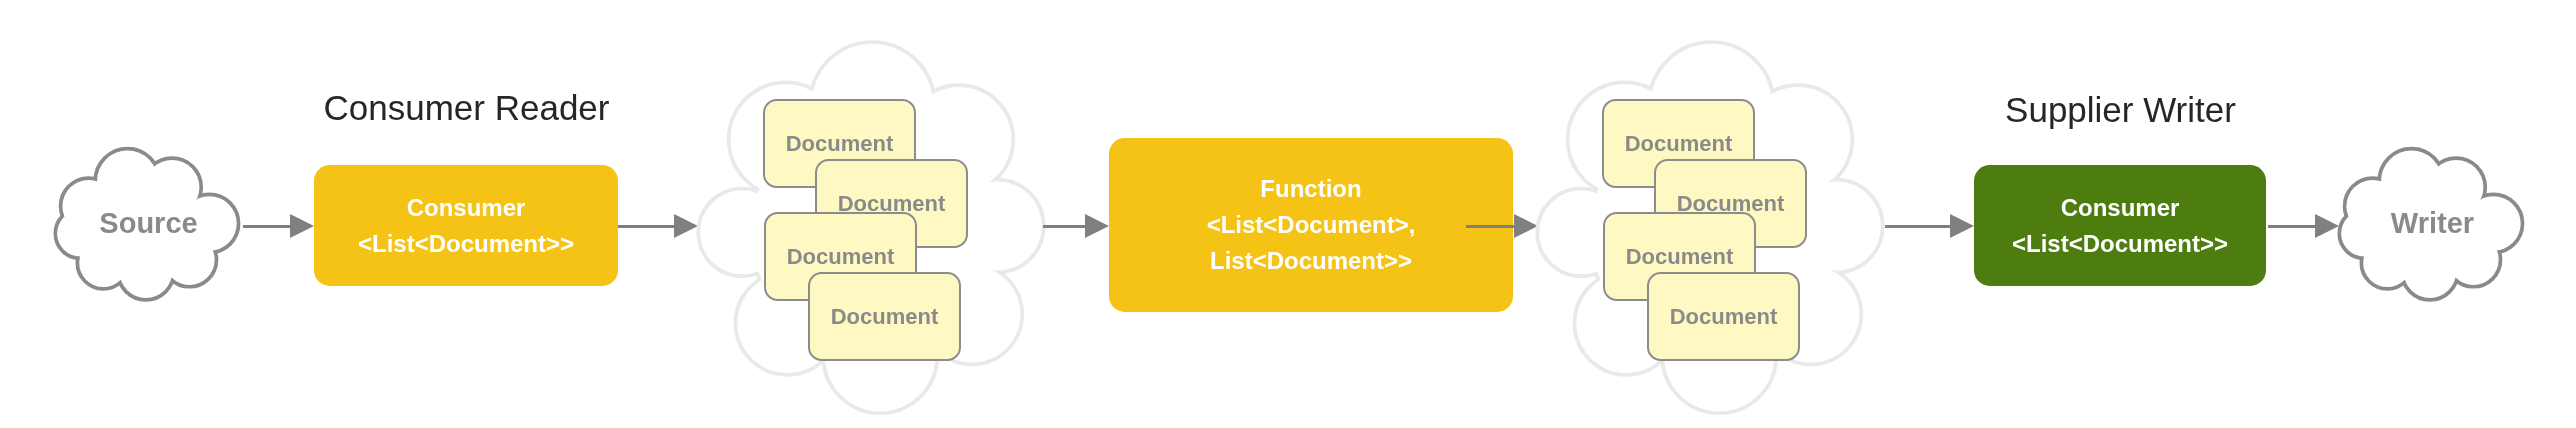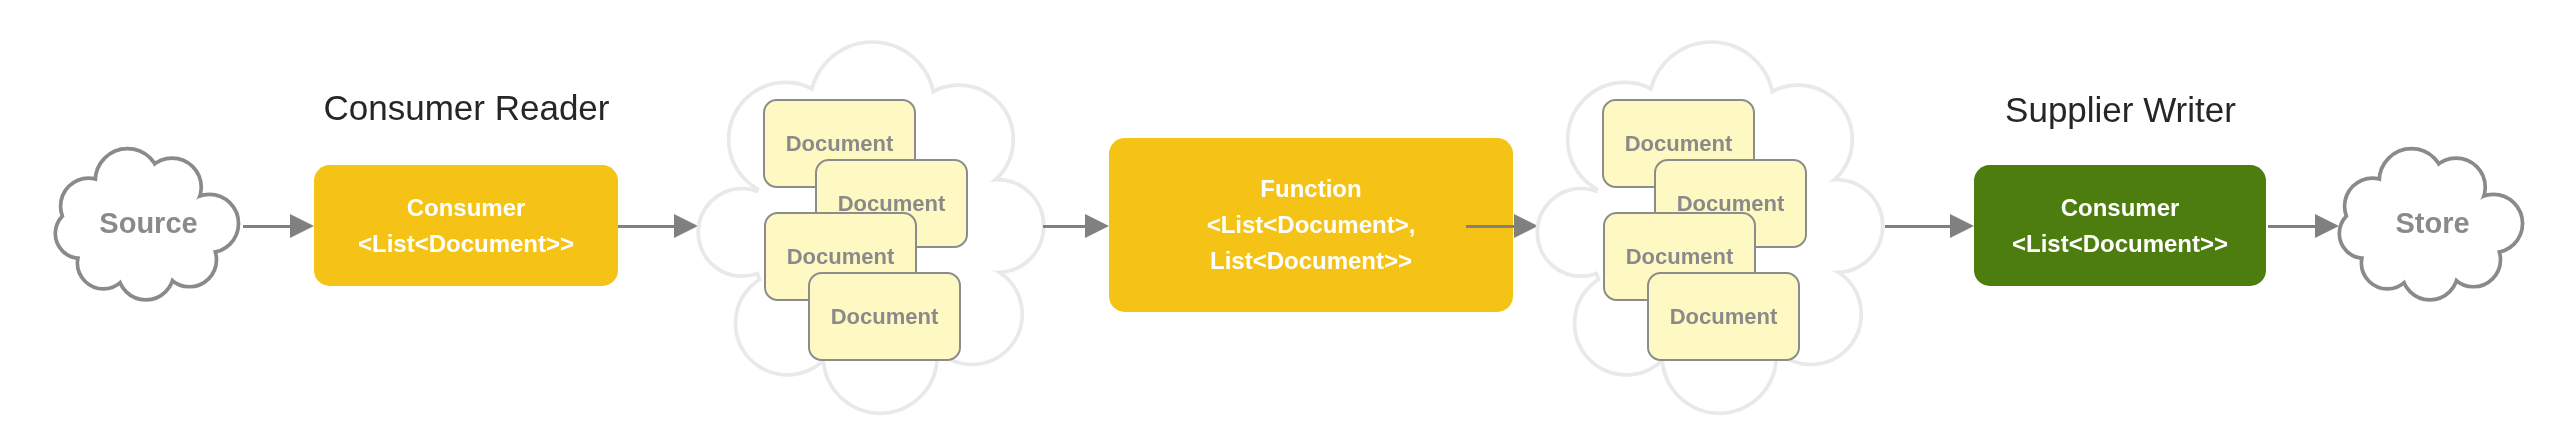--- a/index.html
+++ b/index.html
@@ -209,17 +209,17 @@
   <div class="arrow arrow-6">
     <div class="shaft"></div>
     <div class="head"></div>
   </div>
 
   <div class="cloud-sm cloud-store">
     <svg viewBox="0 0 360 306">
       <use href="#small-cloud-shape" fill="none" stroke="#8A8A8A" stroke-width="14"></use>
       <use href="#small-cloud-shape" fill="#ffffff" stroke="none"></use>
     </svg>
-    <div class="cloud-label">Store</div>
+    <div class="cloud-label">Writer</div>
   </div>
 
 </div>
 
 
 </body></html>

